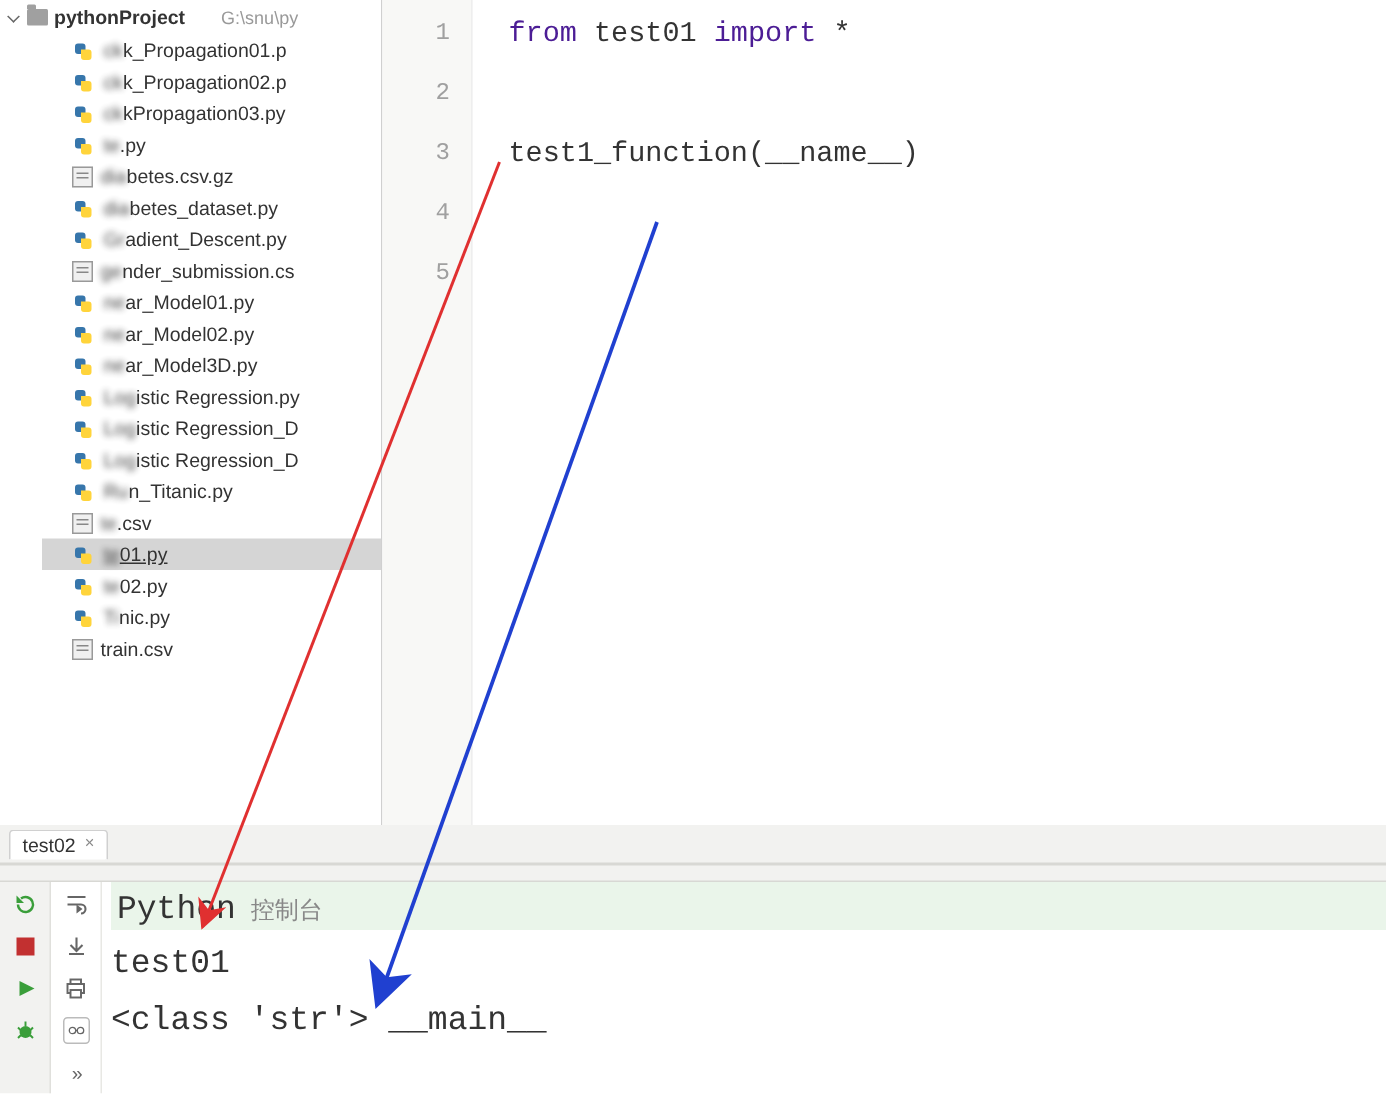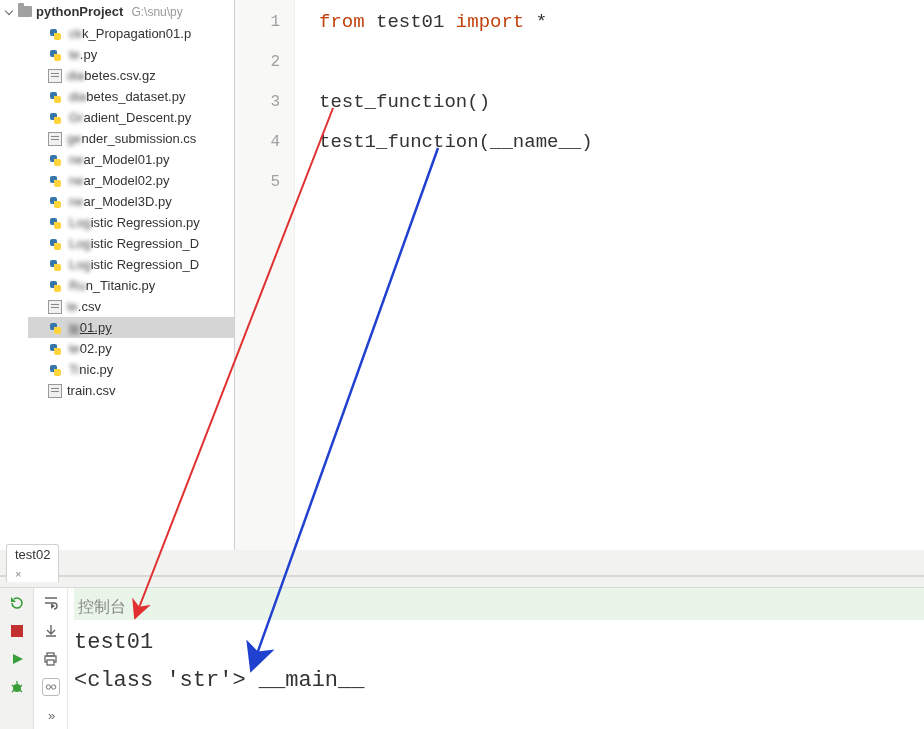--- a/index.html
+++ b/index.html
@@ -11,21 +11,21 @@
       width: 924px;
       height: 729px;
       overflow: hidden;
       position: relative;
     }
     .top-area {
       display: flex;
       height: 550px;
     }
     .sidebar {
-      width: 235px;
+      width: 255px;
       border-right: 1px solid #d0d0d0;
       background: #fff;
       overflow: hidden;
       padding-top: 2px;
     }
     .project-header {
       display: flex;
       align-items: center;
       padding: 2px 4px;
       font-size: 13px;
@@ -56,21 +56,21 @@
     }
     .folder-icon::before {
       content: "";
       position: absolute;
       top: -3px; left: 0;
       width: 6px; height: 3px;
       background: #a0a0a0;
       border-radius: 1px 1px 0 0;
     }
     .project-name { font-weight: bold; }
-    .project-path { color: #999; font-size: 12px; margin-left: 4px; overflow: hidden; white-space: nowrap; }
+    .project-path { color: #999; font-size: 12px; margin-left: 20px; overflow: hidden; white-space: nowrap; }
     .tree {
       padding-left: 28px;
       padding-top: 2px;
     }
     .tree-item {
       display: flex;
       align-items: center;
       padding: 3px 4px 3px 20px;
       gap: 5px;
       white-space: nowrap;
@@ -151,21 +151,21 @@
     }
     .code {
       flex: 1;
       font-size: 19px;
       line-height: 40px;
       padding-left: 24px;
       padding-top: 2px;
       position: relative;
     }
     .code-line { white-space: pre; }
-    .kw { color: #c2410c; }
+    .kw { color: #4c1d95; }
     .code-line5-bg {
       position: absolute;
       top: 162px;
       left: -84px;
       right: -100px;
       height: 40px;
       background: #fcfce8;
       z-index: -1;
     }
     .divider-bar {
@@ -184,21 +184,20 @@
     }
     .tab {
       display: flex;
       gap: 6px;
       background: #fff;
       border: 1px solid #d0d0d0;
       border-bottom: none;
       padding: 2px 8px;
       font-size: 13px;
       border-radius: 3px 3px 0 0;
-      flex-direction: column;
     }
     .tab .close-icon {
       font-size: 11px;
       color: #888;
       cursor: pointer;
     }
     .console-area {
       display: flex;
       height: calc(729px - 550px - 38px);
     }
@@ -278,20 +277,28 @@
       <span class="project-name">pythonProject</span>
       <span class="project-path">G:\snu\py</span>
     </div>
     <div class="tree" id="file-tree">
         <div class="tree-item">
           <span class="py-icon"></span>
           <span class="file-label"><span class="blur">ck</span>k_Propagation01.p</span>
         </div>
         <div class="tree-item">
           <span class="py-icon"></span>
+          <span class="file-label"><span class="blur">ck</span>k_Propagation02.p</span>
+        </div>
+        <div class="tree-item">
+          <span class="py-icon"></span>
+          <span class="file-label"><span class="blur">ck</span>kPropagation03.py</span>
+        </div>
+        <div class="tree-item">
+          <span class="py-icon"></span>
           <span class="file-label"><span class="blur">te</span>.py</span>
         </div>
         <div class="tree-item">
           <span class="txt-icon"></span>
           <span class="file-label"><span class="blur">dia</span>betes.csv.gz</span>
         </div>
         <div class="tree-item">
           <span class="py-icon"></span>
           <span class="file-label"><span class="blur">dia</span>betes_dataset.py</span>
         </div>
@@ -359,21 +366,20 @@
       <div>1</div>
       <div>2</div>
       <div>3</div>
       <div>4</div>
       <div>5</div>
     </div>
     <div class="code">
       <div class="code-line5-bg"></div>
       <div class="code-line"><span class="kw">from</span><span> test01 </span><span class="kw">import</span><span> *</span></div>
       <div class="code-line">&nbsp;</div>
-      <div class="code-line">test_function()</div>
       <div class="code-line">test1_function(__name__)</div>
       <div class="code-line">&nbsp;</div>
     </div>
   </div>
 </div>
 
 <div class="tabbar">
   <div class="tab">
     <span>test02</span>
     <span class="close-icon">×</span>
@@ -429,20 +435,21 @@
       <svg width="18" height="10" viewBox="0 0 18 10">
           <circle cx="5" cy="5" r="3.2" fill="none" stroke="#666" stroke-width="1.3"></circle>
           <circle cx="13" cy="5" r="3.2" fill="none" stroke="#666" stroke-width="1.3"></circle>
           <path stroke="#666" stroke-width="1.3" d="M8 5h2"></path>
         </svg>
     </div>
     <div class="gicon" style="font-size:13px;letter-spacing:-2px;">»</div>
   </div>
   <div class="console-body">
     <div class="console-header">
+      <span class="console-title">Python</span>
       <span class="console-sub">控制台</span>
     </div>
     <div>test01</div>
     <div>&lt;class 'str'&gt; __main__</div>
   </div>
 </div>
 
 <svg class="arrows">
   <defs>
     <marker id="ar" markerWidth="12" markerHeight="12" refX="9" refY="5" orient="auto">

